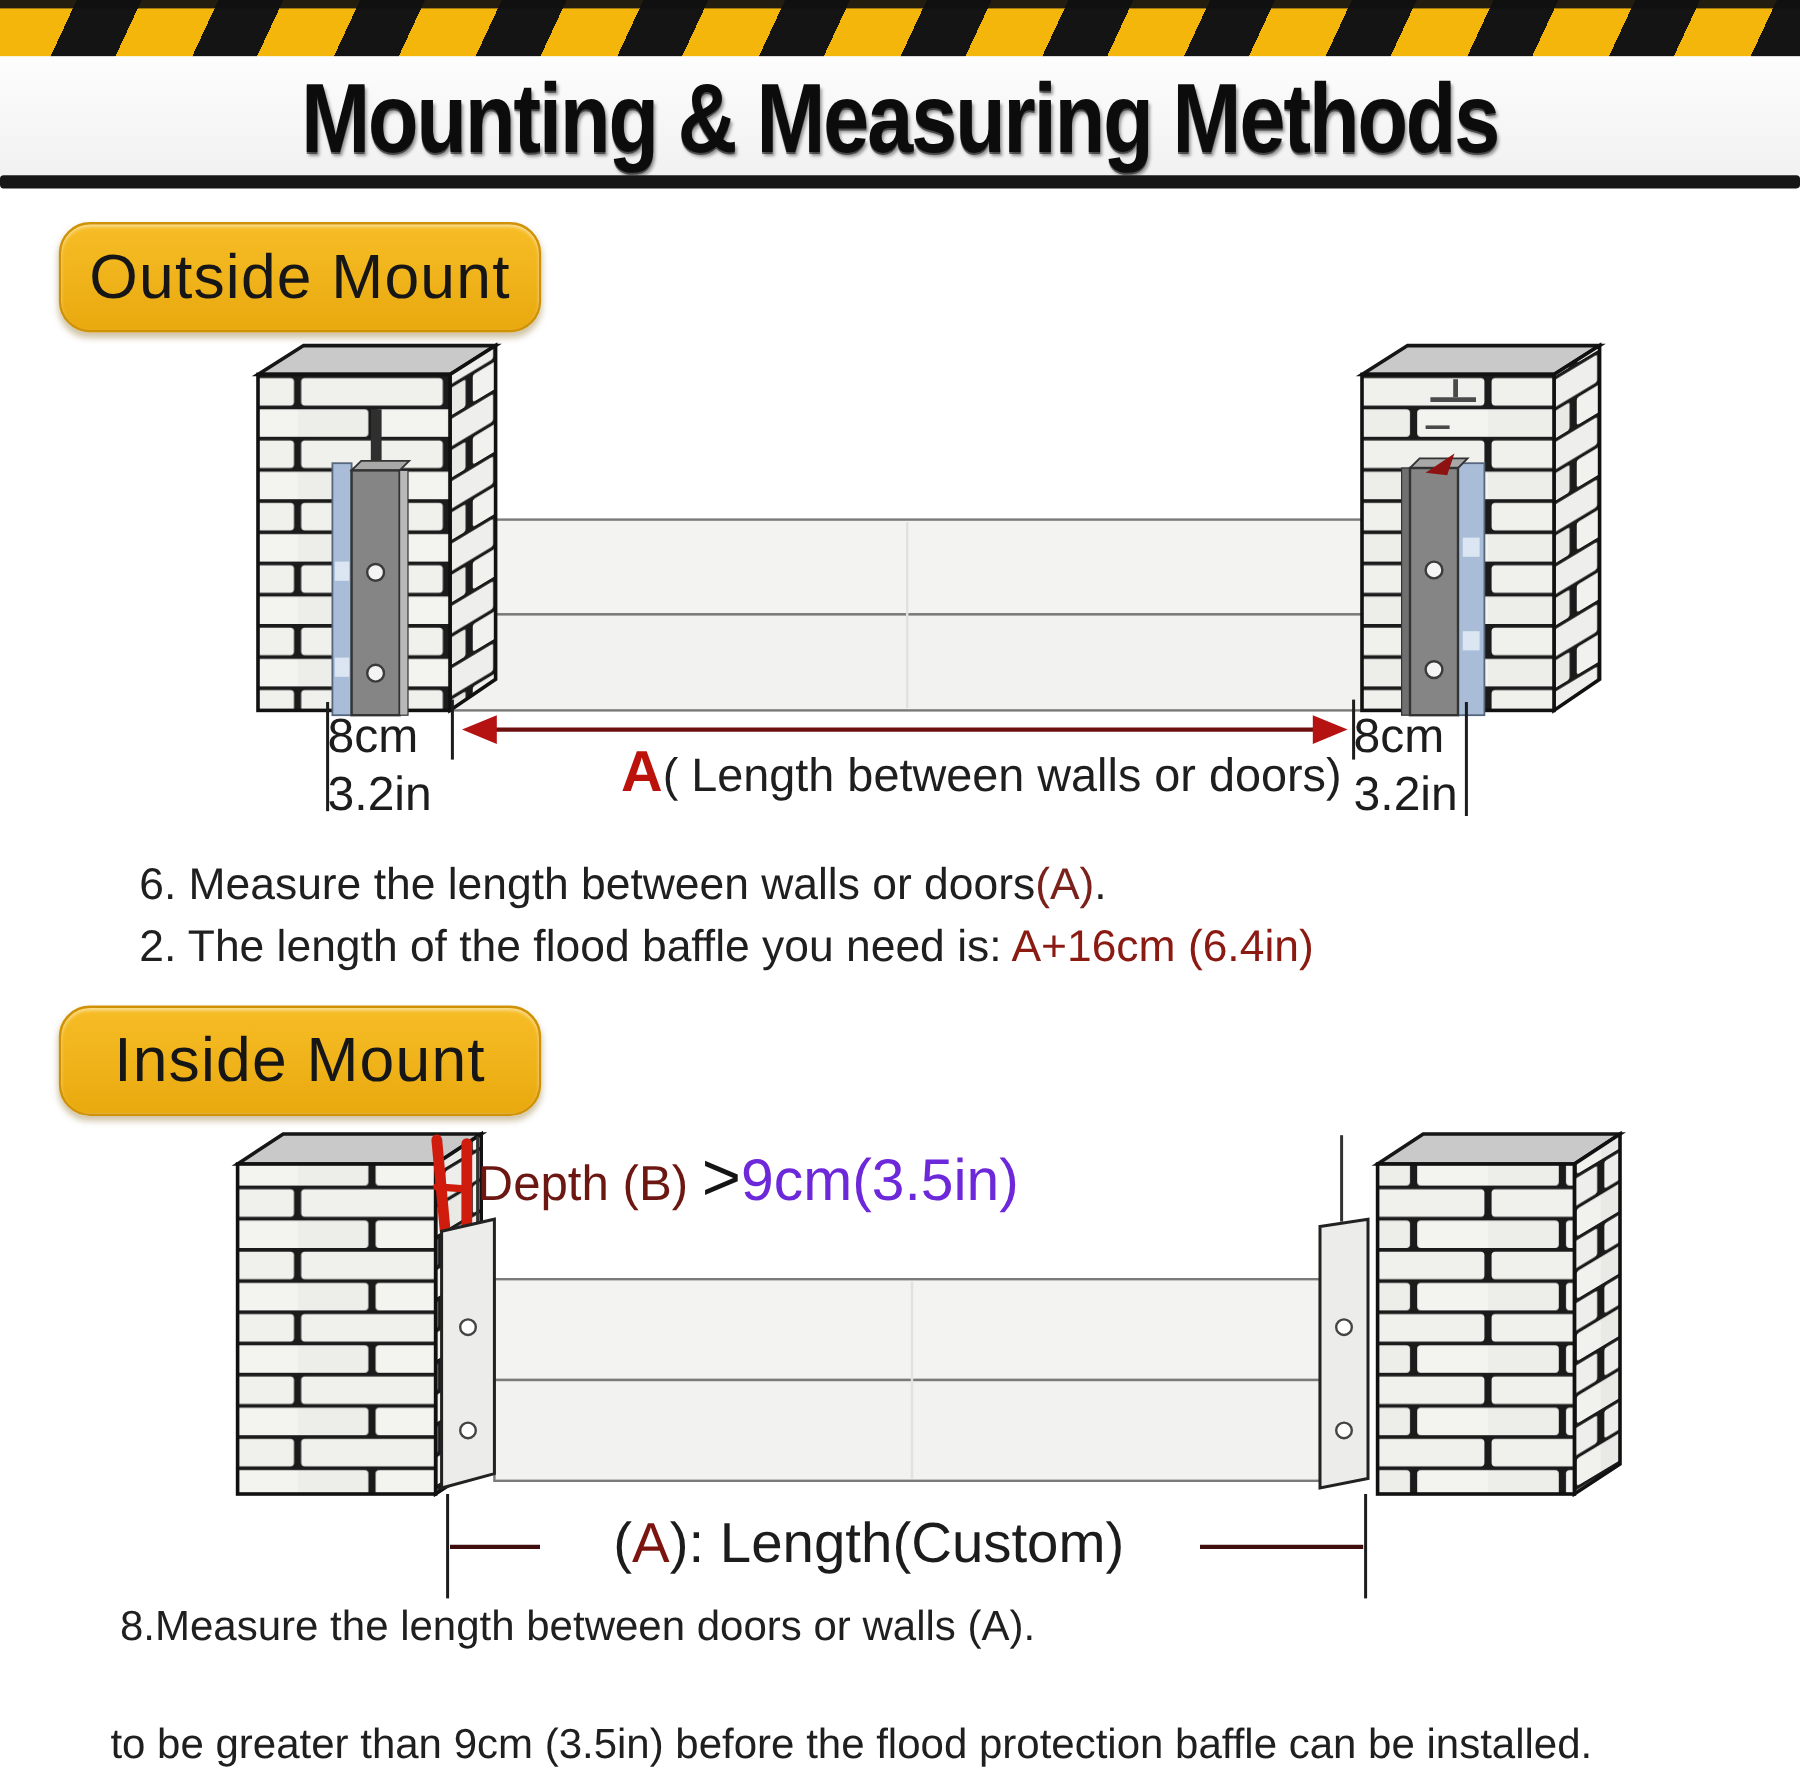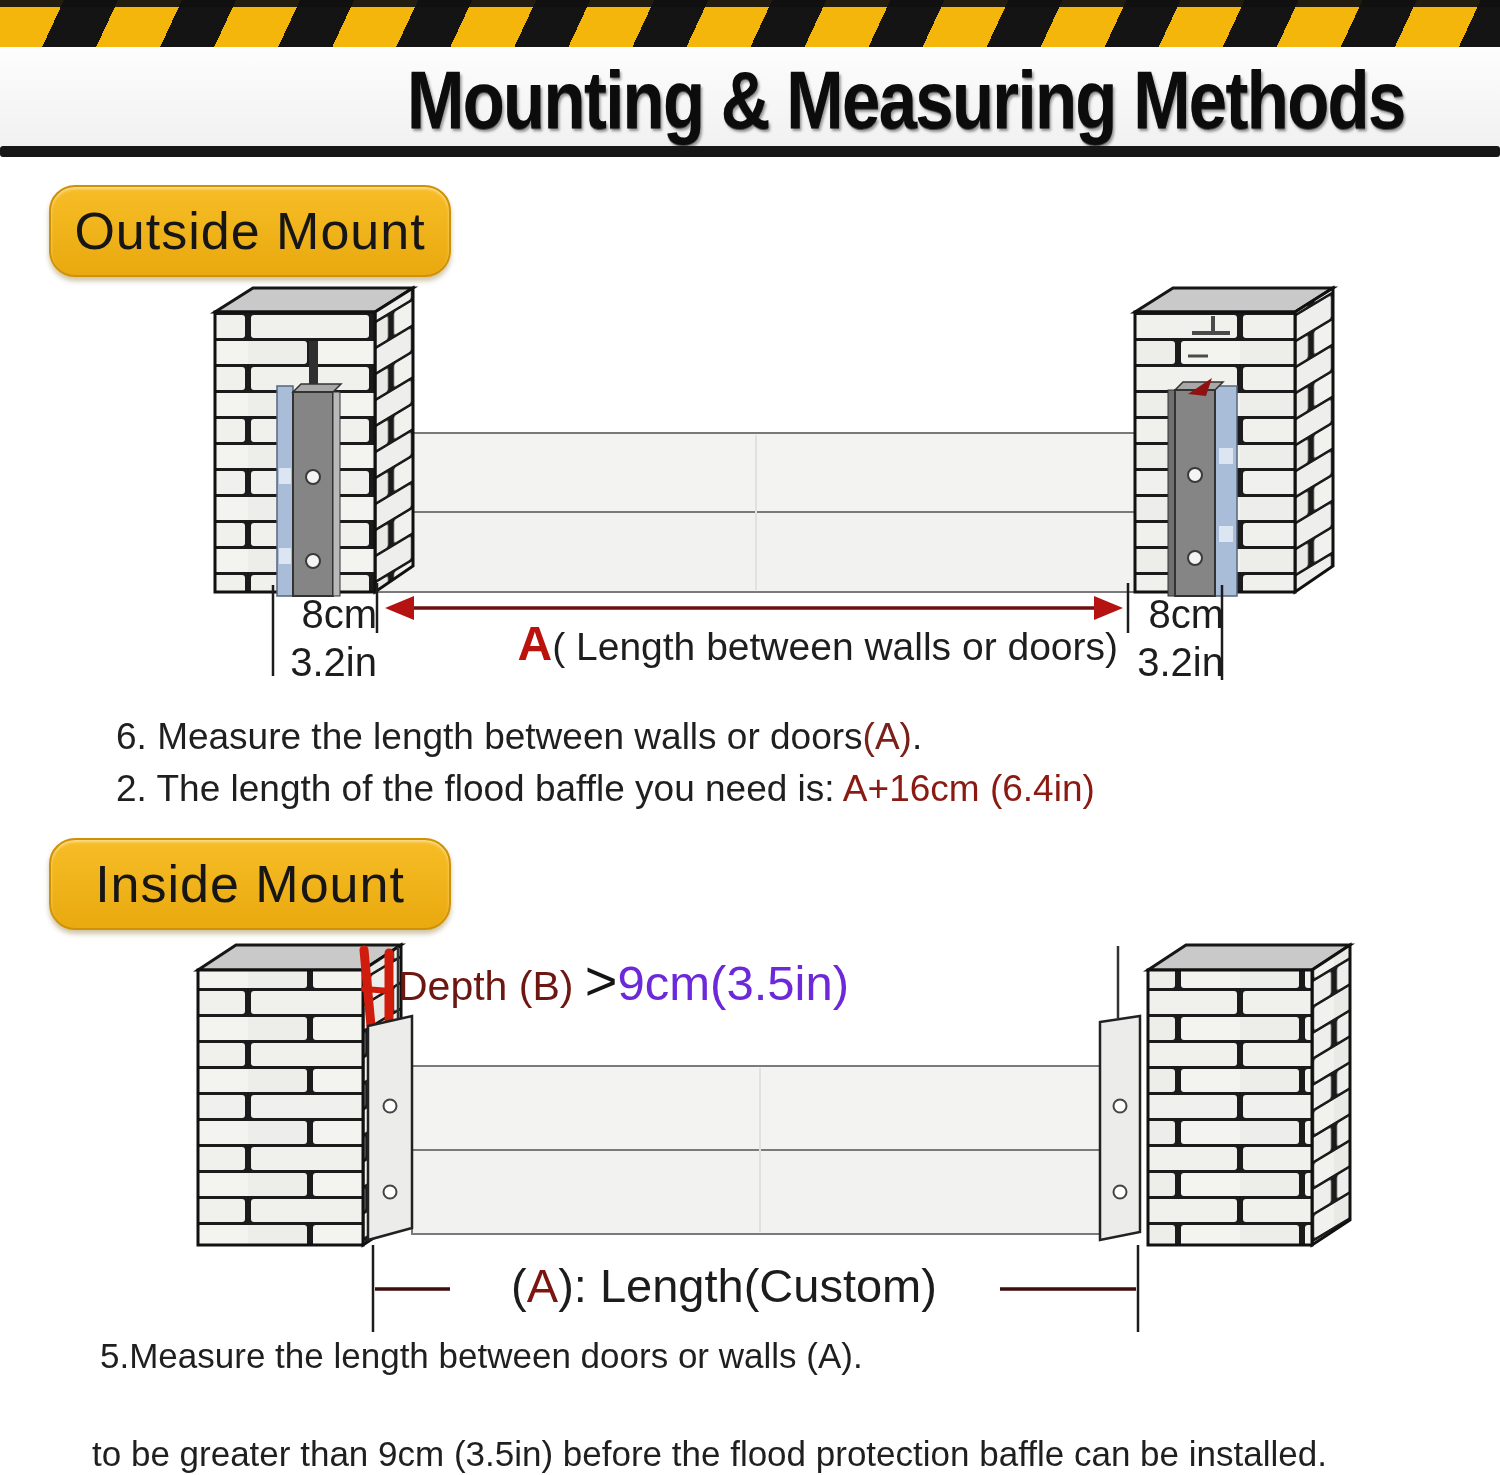--- a/index.html
+++ b/index.html
@@ -5,37 +5,37 @@
   html,body{margin:0;padding:0;background:#ffffff;}
   body{font-family:"Liberation Sans", sans-serif;}
   #stage{position:relative;width:1500px;height:1475px;background:#fff;overflow:hidden;}
   .abs{position:absolute;}
 
   
   .hazard{left:0;top:0;width:1500px;height:47px;
     background:repeating-linear-gradient(115deg,#f4b60b 0 58px,#141414 58px 107px);}
   .hazard-topline{left:0;top:0;width:1500px;height:7px;background:#101010;opacity:.92;}
   .titleband{left:0;top:47px;width:1500px;height:99px;
-    background:linear-gradient(180deg,#fdfdfd,#f1f1f1);text-align:right;}
+    background:linear-gradient(180deg,#fdfdfd,#f1f1f1);text-align:center;}
   .title{display:inline-block;margin-top:6px;font-size:82px;font-weight:bold;
     letter-spacing:-2px;color:#0c0c0c;transform:scaleX(0.84);transform-origin:center;
     text-shadow:2px 3px 3px rgba(0,0,0,0.40), 0 1px 0 #777;white-space:nowrap;}
   .blackbar{left:0;top:146px;width:1500px;height:11px;background:#161616;border-radius:3px;}
 
   
   .badge{width:398px;height:88px;border-radius:26px;
     background:linear-gradient(180deg,#f7bd26,#e9a90f);
     border:2px solid #cf9207;box-shadow:0 4px 5px rgba(120,85,0,.35), inset 0 2px 3px rgba(255,255,255,.5);
     display:flex;align-items:center;justify-content:center;
     font-size:52px;color:#161616;letter-spacing:1px;margin-left:21px;}
   .badge-outside{left:28px;top:185px;}
   .badge-inside{left:28px;top:838px;}
 
   
-  .dim{font-size:40px;color:#1d1d1d;text-align:right;line-height:1.1;white-space:nowrap;}
+  .dim{font-size:40px;color:#1d1d1d;text-align:left;line-height:1.1;white-space:nowrap;}
   .arrow-label{left:386px;top:616px;width:732px;text-align:right;white-space:nowrap;}
   .arrow-label .a{font-size:48px;font-weight:bold;color:#bb130b;}
   .arrow-label .rest{font-size:39px;color:#1e1e1e;}
   .steps1{font-size:37px;color:#1f1f1f;white-space:nowrap;}
   .red-dark{color:#7a211c;}
   .red-val{color:#8a1a12;}
   .depth-label{left:398px;top:948px;white-space:nowrap;}
   .depth-label .d{font-size:41px;color:#6d1712;}
   .depth-label .gt{font-size:56px;color:#141414;}
   .depth-label .v{font-size:49px;color:#6d28d9;}
@@ -214,16 +214,16 @@
     </g>
   </svg>
 
   <div class="abs depth-label">
     <span class="d">Depth (B) </span><span class="gt">&gt;</span><span class="v">9cm(3.5in)</span>
   </div>
   <div class="abs len-label">
     <span>(</span><span class="a">A</span><span>): Length(Custom)</span>
   </div>
 
-  <div class="abs steps2" style="left:100px;top:1336px;">5.Measure the length between doors or walls (A).</div>
+  <div class="abs steps2" style="left:100px;top:1336px;">8.Measure the length between doors or walls (A).</div>
   <div class="abs steps2" style="left:92px;top:1434px;">to be greater than 9cm (3.5in) before the flood protection baffle can be installed.</div>
 
 </div>
 
 </body></html>

